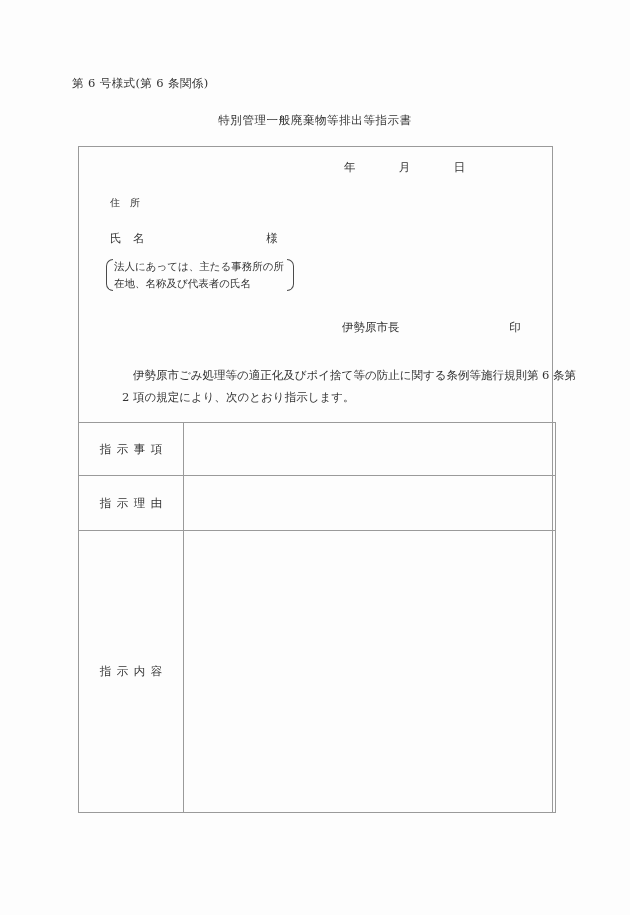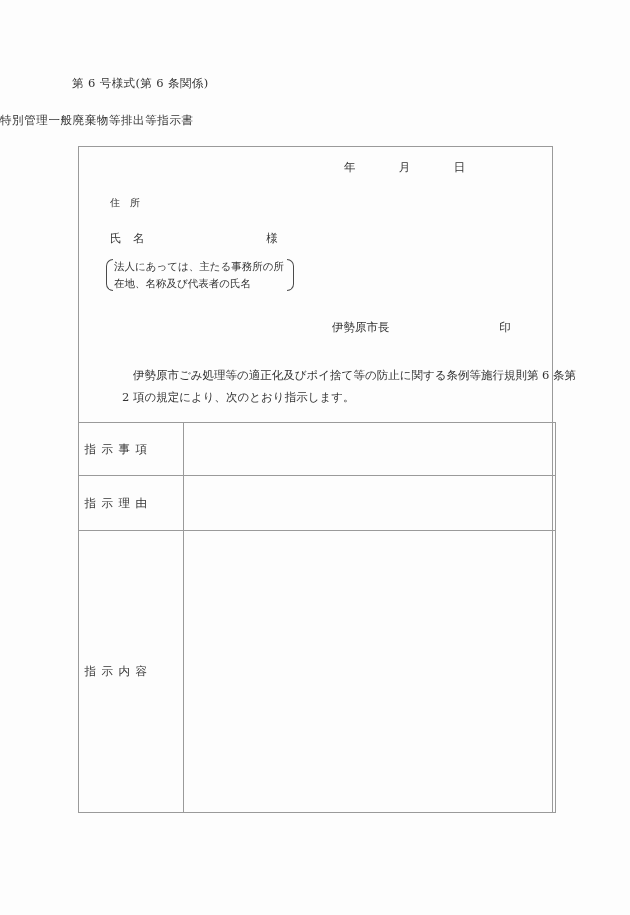--- a/index.html
+++ b/index.html
@@ -30,21 +30,21 @@
     top: 76px;
     font-size: 11.5px;
     letter-spacing: 0.4px;
     white-space: nowrap;
   }
   .doc-title {
     position: absolute;
     left: 0;
     top: 113px;
     width: 630px;
-    text-align: left;
+    text-align: center;
     font-size: 11.5px;
     letter-spacing: 0.6px;
     white-space: nowrap;
   }
 
   
   .frame {
     position: absolute;
     left: 78px;
     top: 146px;
@@ -111,21 +111,21 @@
   }
   .brace.left::before  { border-right: none;  border-top-right-radius: 0; border-bottom-right-radius: 0; }
   .brace.right::before { border-left: none;   border-top-left-radius: 0;  border-bottom-left-radius: 0; }
   .note-lines {
     padding: 0 1px;
     white-space: nowrap;
   }
 
   .mayor-row {
     position: absolute;
-    left: 332px;
+    left: 342px;
     top: 320px;
     font-size: 11.5px;
     white-space: nowrap;
   }
   .mayor-row .seal {
     display: inline-block;
     margin-left: 106px;
   }
 
   
@@ -150,20 +150,21 @@
     border-collapse: collapse;
     table-layout: fixed;
   }
   .tbl td {
     border: 1px solid #9a9a9a;
     padding: 0;
     vertical-align: middle;
   }
   .tbl .label-cell {
     width: 104px;
+    text-align: center;
     font-size: 11.5px;
     letter-spacing: 5.5px;
     text-indent: 5.5px;
     color: #333333;
     white-space: nowrap;
   }
   .tbl .value-cell { width: 371px; }
   .row-a .label-cell, .row-a .value-cell { height: 52px; }
   .row-b .label-cell, .row-b .value-cell { height: 54px; }
   .row-c .label-cell, .row-c .value-cell { height: 281px; }

